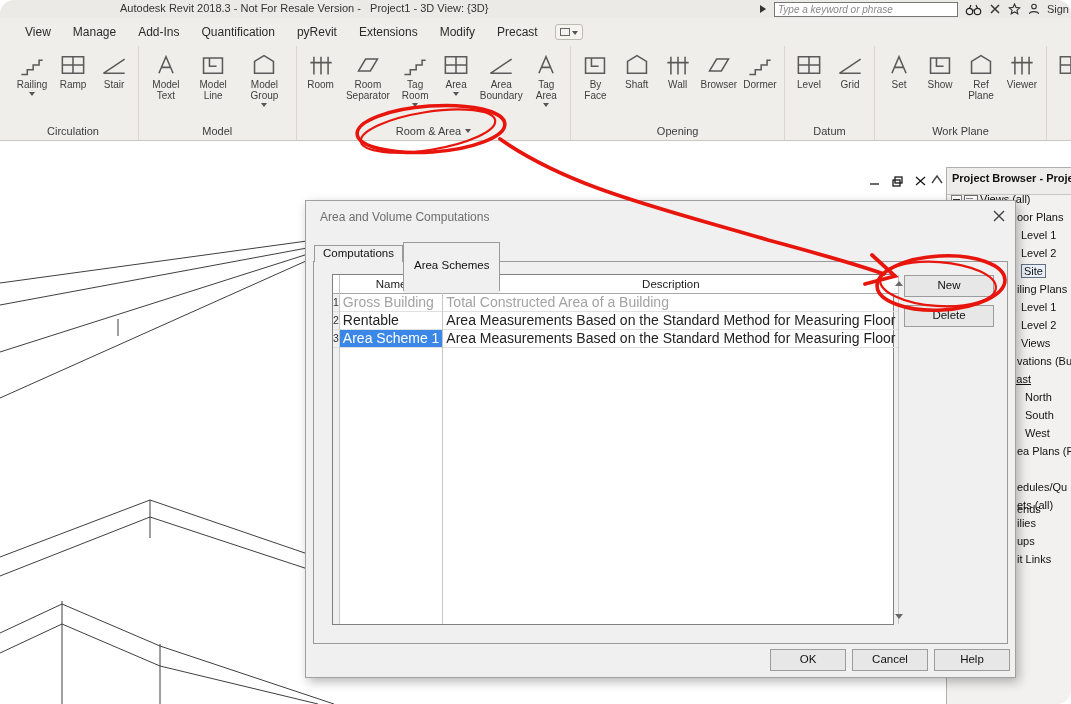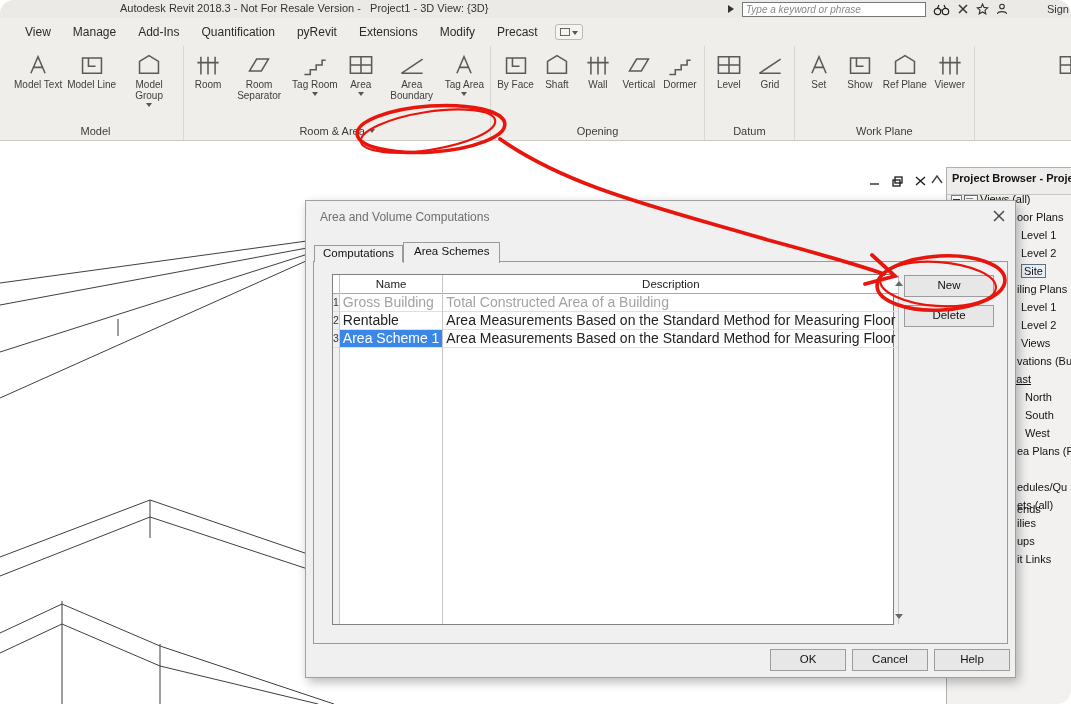--- a/index.html
+++ b/index.html
@@ -5,21 +5,21 @@
   html,body{margin:0;padding:0;}
   .screen{position:relative;width:1071px;height:704px;overflow:hidden;background:#ffffff;
           font-family:"Liberation Sans",sans-serif;color:#222;border-radius:14px;}
   
   .titlebar{position:absolute;top:0;left:0;right:0;height:18px;background:#eceae7;border-bottom:1px solid #dcd9d4;font-size:11px;}
   .tb-title{position:absolute;left:120px;top:2px;color:#333;white-space:pre;}
   .tb-right{position:absolute;right:2px;top:0;height:18px;display:flex;align-items:center;gap:7px;}
   .tb-search{width:176px;height:13px;font-size:10px;border:1px solid #767676;background:#fff;padding:0 3px;font-family:"Liberation Sans",sans-serif;}
   .tb-search::placeholder{font-style:italic;color:#888;}
   .tb-ico{display:inline-block;}
-  .tb-sign{font-size:11px;color:#333;white-space:nowrap;margin-left:32px;}
+  .tb-sign{font-size:11px;color:#333;white-space:nowrap;}
   
   .tabrow{position:absolute;top:18px;left:0;right:0;height:28px;background:#f0eeea;display:flex;align-items:center;padding-left:14px;}
   .ribbon-tab{padding:5px 11px;font-size:12px;color:#2b2b2b;cursor:default;}
   .ribbon-toggle{margin-left:6px;width:26px;height:14px;border:1px solid #bdbab4;border-radius:3px;background:#f6f4f1;display:flex;align-items:center;justify-content:center;gap:2px;}
   .mini-rect{width:8px;height:6px;border:1px solid #666;}
   
   .ribbon{position:absolute;top:46px;left:0;right:0;height:94px;background:#f0eeea;border-bottom:1px solid #cbc8c3;display:flex;}
   .ribbon-group{display:flex;flex-direction:column;border-right:1px solid #dad7d1;}
   .ribbon-group:first-child{padding-left:8px;}
   .rg-buttons{flex:1;display:flex;align-items:flex-start;padding:4px 4px 0;gap:1px;}
@@ -49,21 +49,21 @@
   .pb-expander::before{content:"";position:absolute;left:1px;right:1px;top:3px;border-top:1px solid #333;}
   .pb-viewicon{position:absolute;left:17px;top:3px;width:12px;height:10px;border:1px solid #6b6b6b;background:#fdfdfd;}
   .pb-viewicon::before{content:"";position:absolute;left:1px;top:2px;width:7px;border-top:1px solid #888;}
   
   .dialog{position:absolute;left:305px;top:200px;width:709px;height:476px;background:#f0f0f0;border:1px solid #a0a0a0;box-shadow:3px 4px 10px rgba(0,0,0,.28);z-index:10;font-size:11.5px;}
   .dlg-title{position:absolute;left:14px;top:9px;color:#6e6e6e;font-size:12px;}
   .dlg-close{position:absolute;right:9px;top:8px;width:14px;height:14px;cursor:default;}
   .dlg-close line{stroke:#444;stroke-width:1.4;}
   .dlg-tabs{position:absolute;left:8px;top:41px;height:20px;display:flex;align-items:flex-start;z-index:3;}
   .dlg-tab{margin-top:3px;height:13px;padding:1px 8px 2px;background:#f0f0f0;border:1px solid #9a9a9a;border-bottom:none;font-size:11.5px;color:#111;}
-  .dlg-tab.active{margin-top:0;height:16px;padding:2px 10px;position:relative;box-shadow:0 2px 0 #f0f0f0;}
+  .dlg-tab.active{margin-top:0;height:16px;padding:16px 10px;position:relative;box-shadow:0 2px 0 #f0f0f0;}
   .dlg-page{position:absolute;left:7px;right:7px;top:60px;height:381px;border:1px solid #9a9a9a;background:#f0f0f0;}
   
   .dlg-table{position:absolute;left:26px;top:73px;width:560px;height:349px;background:#fff;border:1px solid #808080;display:flex;z-index:2;}
   .tcol{display:flex;flex-direction:column;}
   .tcol-num{width:18px;background:#f0f0f0;border-right:1px solid #c6c6c6;}
   .tcol-name{width:133px;border-right:1px solid #c6c6c6;}
   .tcol-desc{flex:1;}
   .thead{height:18px;line-height:18px;text-align:center;font-size:11.5px;border-bottom:1px solid #a8a8a8;background:#fff;}
   .tcell{height:17px;line-height:17px;font-size:14px;padding:0 3px;border-bottom:1px solid #e0e0e0;white-space:nowrap;overflow:hidden;}
   .tnum{text-align:center;padding:0;font-size:10.5px;color:#333;}
@@ -133,20 +133,46 @@
       <span class="caret" style="margin-top:4px;"></span>
     </div>
   </div>
 
   <div class="ribbon">
     <div style="display:flex;flex:1;">
         <div class="ribbon-group">
           <div class="rg-buttons">
             <div class="ribbon-btn">
               <svg viewBox="0 0 24 22" class="rb-icon">
+                <path d="M3 19 h5 v-4 h5 v-4 h5 v-4 h3"></path>
+              </svg>
+              <div class="rb-label">Railing</div>
+              <span class="caret"></span>
+            </div>
+            <div class="ribbon-btn">
+              <svg viewBox="0 0 24 22" class="rb-icon">
+                <path d="M3 4 h18 v14 H3 z M3 11 h18 M12 4 v14"></path>
+              </svg>
+              <div class="rb-label">Ramp</div>
+            </div>
+            <div class="ribbon-btn">
+              <svg viewBox="0 0 24 22" class="rb-icon">
+                <path d="M3 18 L21 6 M3 18 h18"></path>
+              </svg>
+              <div class="rb-label">Stair</div>
+            </div>
+          </div>
+          <div class="rg-label">
+            <span>Circulation</span>
+          </div>
+        </div>
+        <div class="ribbon-group">
+          <div class="rg-buttons">
+            <div class="ribbon-btn">
+              <svg viewBox="0 0 24 22" class="rb-icon">
                 <path d="M6 18 L12 4 L18 18 M8.5 13 h7"></path>
               </svg>
               <div class="rb-label">Model Text</div>
             </div>
             <div class="ribbon-btn">
               <svg viewBox="0 0 24 22" class="rb-icon">
                 <path d="M4 5 h16 v13 H4 z M9 5 v7 h6"></path>
               </svg>
               <div class="rb-label">Model Line</div>
             </div>
@@ -226,21 +252,21 @@
             <div class="ribbon-btn">
               <svg viewBox="0 0 24 22" class="rb-icon">
                 <path d="M6 4 v15 M12 4 v15 M18 4 v15 M3 9 h18"></path>
               </svg>
               <div class="rb-label">Wall</div>
             </div>
             <div class="ribbon-btn">
               <svg viewBox="0 0 24 22" class="rb-icon">
                 <path d="M4 16 L10 6 h10 L14 16 z"></path>
               </svg>
-              <div class="rb-label">Vertical</div>
+              <div class="rb-label">Browser</div>
             </div>
             <div class="ribbon-btn">
               <svg viewBox="0 0 24 22" class="rb-icon">
                 <path d="M3 19 h5 v-4 h5 v-4 h5 v-4 h3"></path>
               </svg>
               <div class="rb-label">Dormer</div>
             </div>
           </div>
           <div class="rg-label">
             <span>Opening</span>

